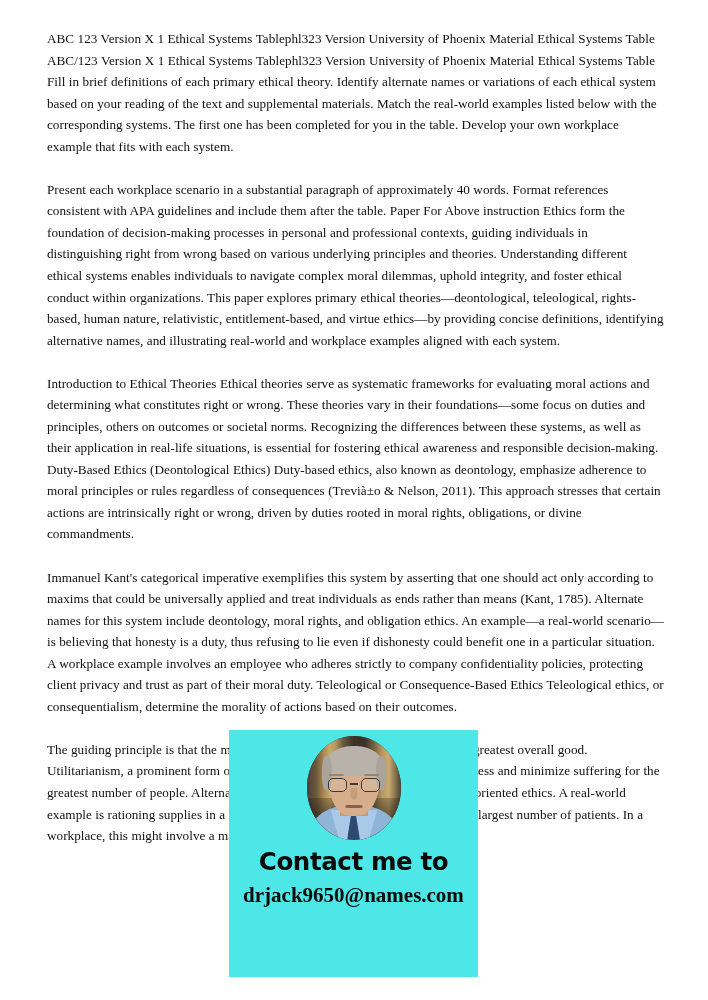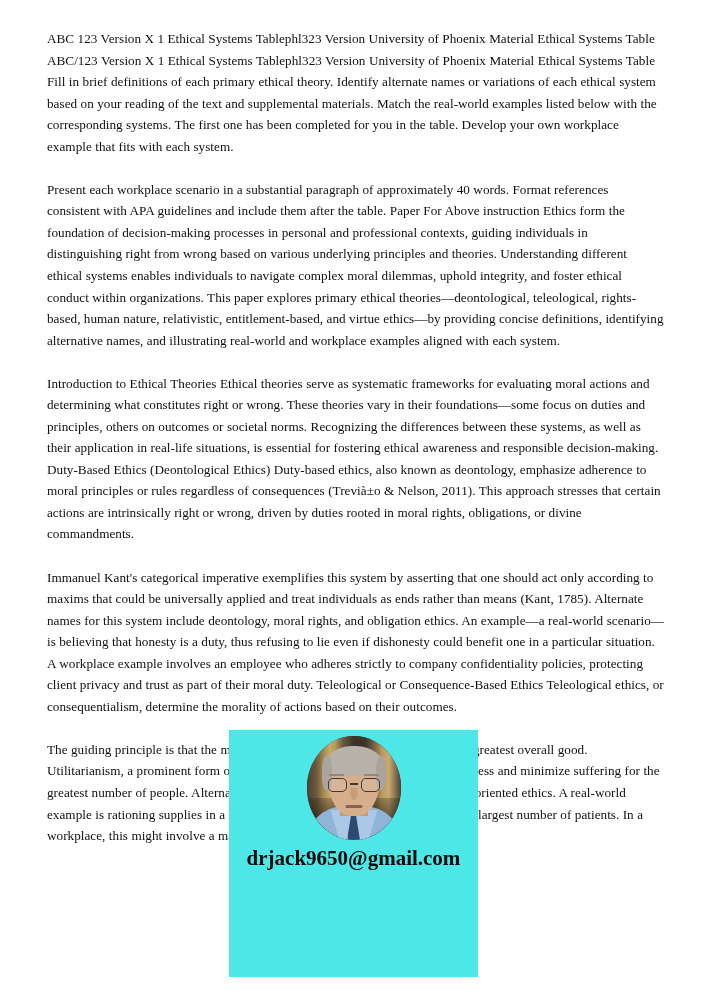--- a/index.html
+++ b/index.html
@@ -204,17 +204,18 @@
       <div class="hair-r"></div>
       <div class="brow-l"></div>
       <div class="brow-r"></div>
       <div class="glass-l"></div>
       <div class="glass-r"></div>
       <div class="bridge"></div>
       <div class="nose"></div>
       <div class="mouth"></div>
     </div>
 
-    <div id="contact-email">drjack9650@gmail.com</div>
+    <div id="contact-line-1">Contact me to</div>
+    <div id="contact-email">drjack9650@names.com</div>
 
   </div>
 
 </div>
 
 </body></html>

